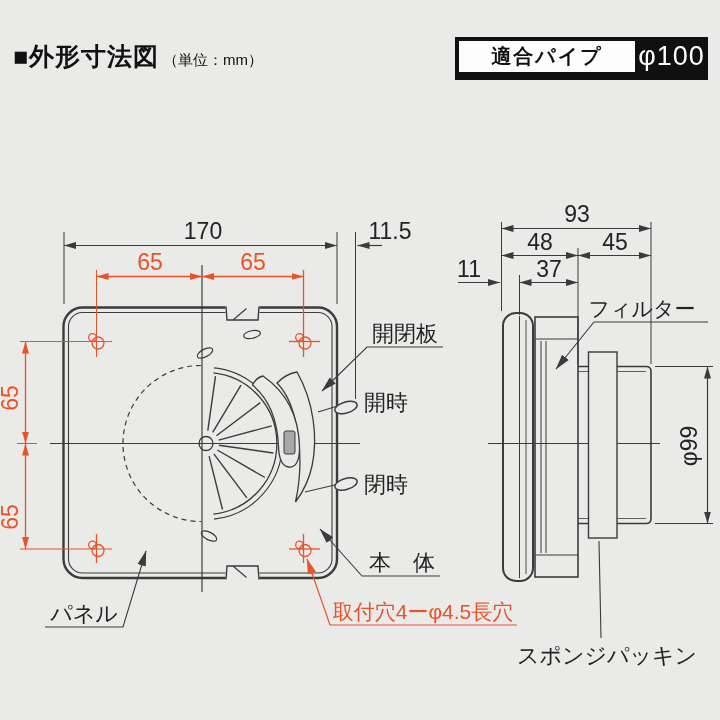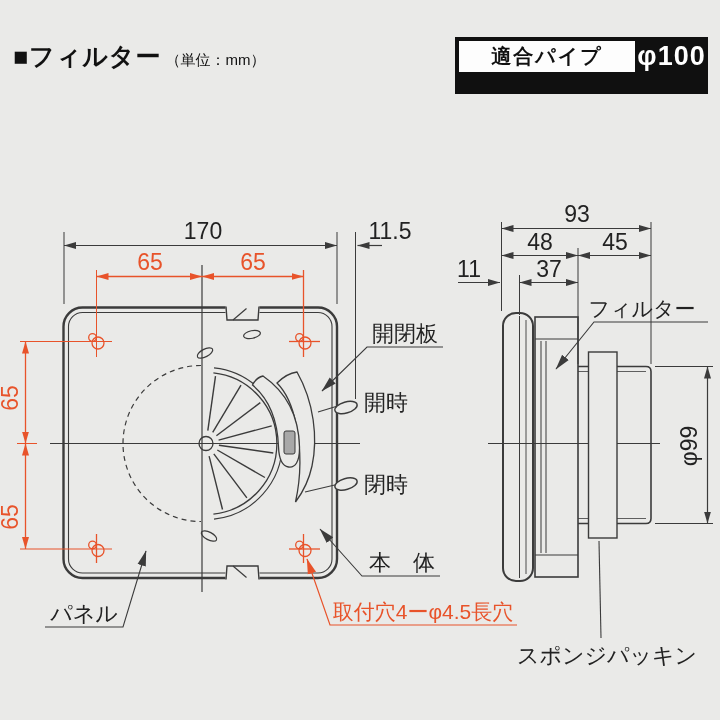--- a/index.html
+++ b/index.html
@@ -1,41 +1,41 @@
 <!DOCTYPE html>
 <html><head>
 <meta charset="utf-8">
 <style>
   html,body{margin:0;padding:0;}
   body{width:720px;height:720px;background:#eaeae8;position:relative;overflow:hidden;
        font-family:"Liberation Sans","DejaVu Sans",sans-serif;}
   .title{position:absolute;left:13px;top:40px;color:#111;display:flex;align-items:baseline;}
   .title .main{font-size:25px;font-weight:bold;letter-spacing:1px;}
   .title .unit{font-size:15px;font-weight:400;margin-left:4px;}
-  .badge{position:absolute;left:455px;top:37px;width:253px;height:57px;background:#101010;
+  .badge{position:absolute;left:455px;top:37px;width:253px;height:43px;background:#101010;
          display:flex;align-items:flex-start;}
   .badge-left{margin:4px 0 0 4px;width:176px;height:31px;background:#fdfdfd;color:#111;
               display:flex;align-items:center;justify-content:center;font-size:20px;
               font-weight:600;letter-spacing:2px;}
   .badge-right{flex:1;height:39px;display:flex;align-items:center;justify-content:center;
-               color:#fff;font-size:27px;font-weight:bold;letter-spacing:1px;text-align:right;}
+               color:#fff;font-size:27px;font-weight:normal;letter-spacing:1px;text-align:right;}
   svg{position:absolute;left:0;top:0;}
   svg text{font-family:"Liberation Sans","DejaVu Sans",sans-serif;fill:#222;}
   .dim{font-size:23px;}
   .lbl{font-size:22px;}
   .lbl-s{font-size:21px;}
   .orange{fill:#e8532a;}
   .ln{stroke:#3b3b3b;fill:none;}
   .oln{stroke:#e8532a;fill:none;}
 </style>
 </head>
 <body>
 
 <div class="title">
-  <span class="main">■フィルター</span>
+  <span class="main">■外形寸法図</span>
   <span class="unit">（単位：mm）</span>
 </div>
 
 <div class="badge">
   <div class="badge-left">適合パイプ</div>
   <div class="badge-right">φ100</div>
 </div>
 
 <svg width="720" height="720" viewBox="0 0 720 720">
   <defs>

